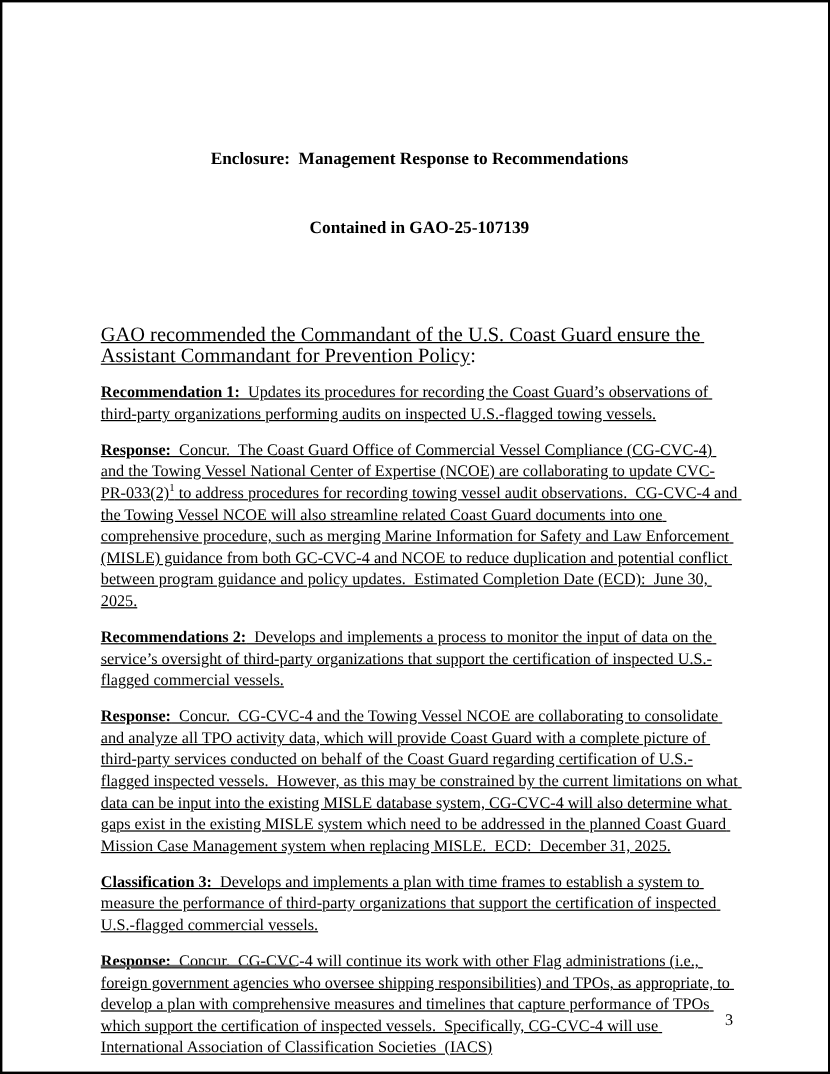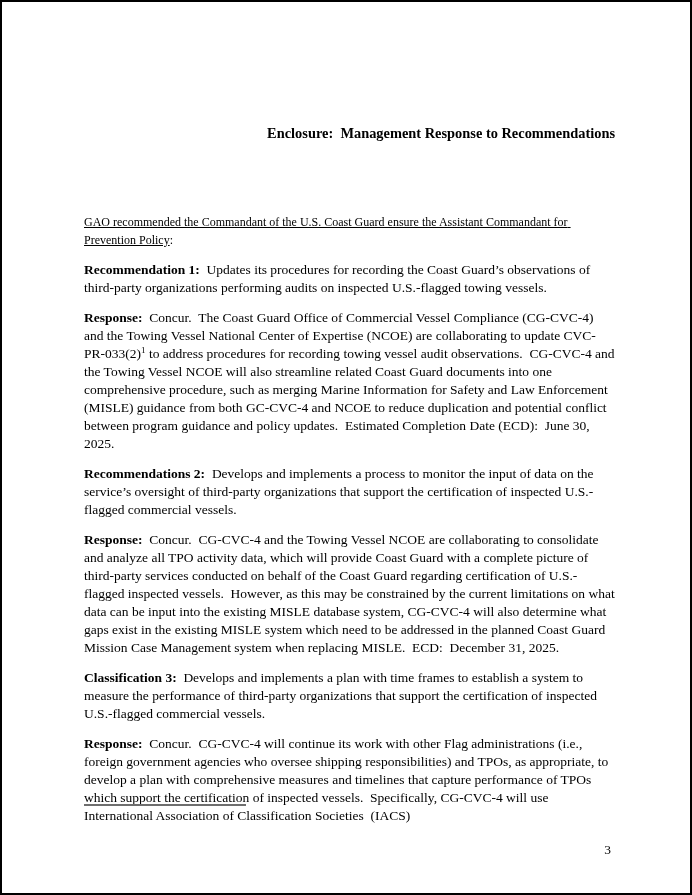--- a/index.html
+++ b/index.html
@@ -14,38 +14,39 @@
     color: #000000;
     overflow: hidden;
   }
   .content {
     position: absolute;
     top: 84px;
     left: 82px;
     width: 531px;
   }
   .doc-title {
-    text-align: right;
+    text-align: center;
     font-weight: bold;
     font-size: 14.4px;
     line-height: 19px;
     white-space: pre-wrap;
   }
   .intro {
     margin: 32px 0 0 0;
-    font-size: 12px;
+    font-size: 17px;
     line-height: 18px;
     white-space: pre-wrap;
   }
   .intro .u { text-decoration: underline; }
   .para {
     margin: 12px 0 0 0;
     font-size: 13.5px;
     line-height: 18px;
     white-space: pre-wrap;
+    text-decoration: underline;
   }
   .para b { font-weight: bold; }
   sup.fn-ref {
     font-size: 9px;
     line-height: 0;
     vertical-align: super;
   }
   .footnote-area {
     position: absolute;
     left: 82px;
@@ -79,20 +80,21 @@
   }
 </style>
 </head>
 <body>
 
 <div class="page">
   <div class="content">
 
     <div class="doc-title">
       <div>Enclosure:  Management Response to Recommendations</div>
+      <div>Contained in GAO-25-107139</div>
     </div>
 
     <p class="intro"><span class="u">GAO recommended the Commandant of the U.S. Coast Guard ensure the Assistant Commandant for Prevention Policy</span><span>:</span></p>
 
     <p class="para"><b>Recommendation 1:</b><span>  Updates its procedures for recording the Coast Guard’s observations of third-party organizations performing audits on inspected U.S.-flagged towing vessels.</span></p>
 
     <p class="para"><b>Response:</b><span>  Concur.  The Coast Guard Office of Commercial Vessel Compliance (CG-CVC-4) and the Towing Vessel National Center of Expertise (NCOE) are collaborating to update CVC-PR-033(2)</span><sup class="fn-ref">1</sup><span> to address procedures for recording towing vessel audit observations.  CG-CVC-4 and the Towing Vessel NCOE will also streamline related Coast Guard documents into one comprehensive procedure, such as merging Marine Information for Safety and Law Enforcement (MISLE) guidance from both GC-CVC-4 and NCOE to reduce duplication and potential conflict between program guidance and policy updates.  Estimated Completion Date (ECD):  June 30, 2025.</span></p>
 
     <p class="para"><b>Recommendations 2:</b><span>  Develops and implements a process to monitor the input of data on the service’s oversight of third-party organizations that support the certification of inspected U.S.-flagged commercial vessels.</span></p>
 

